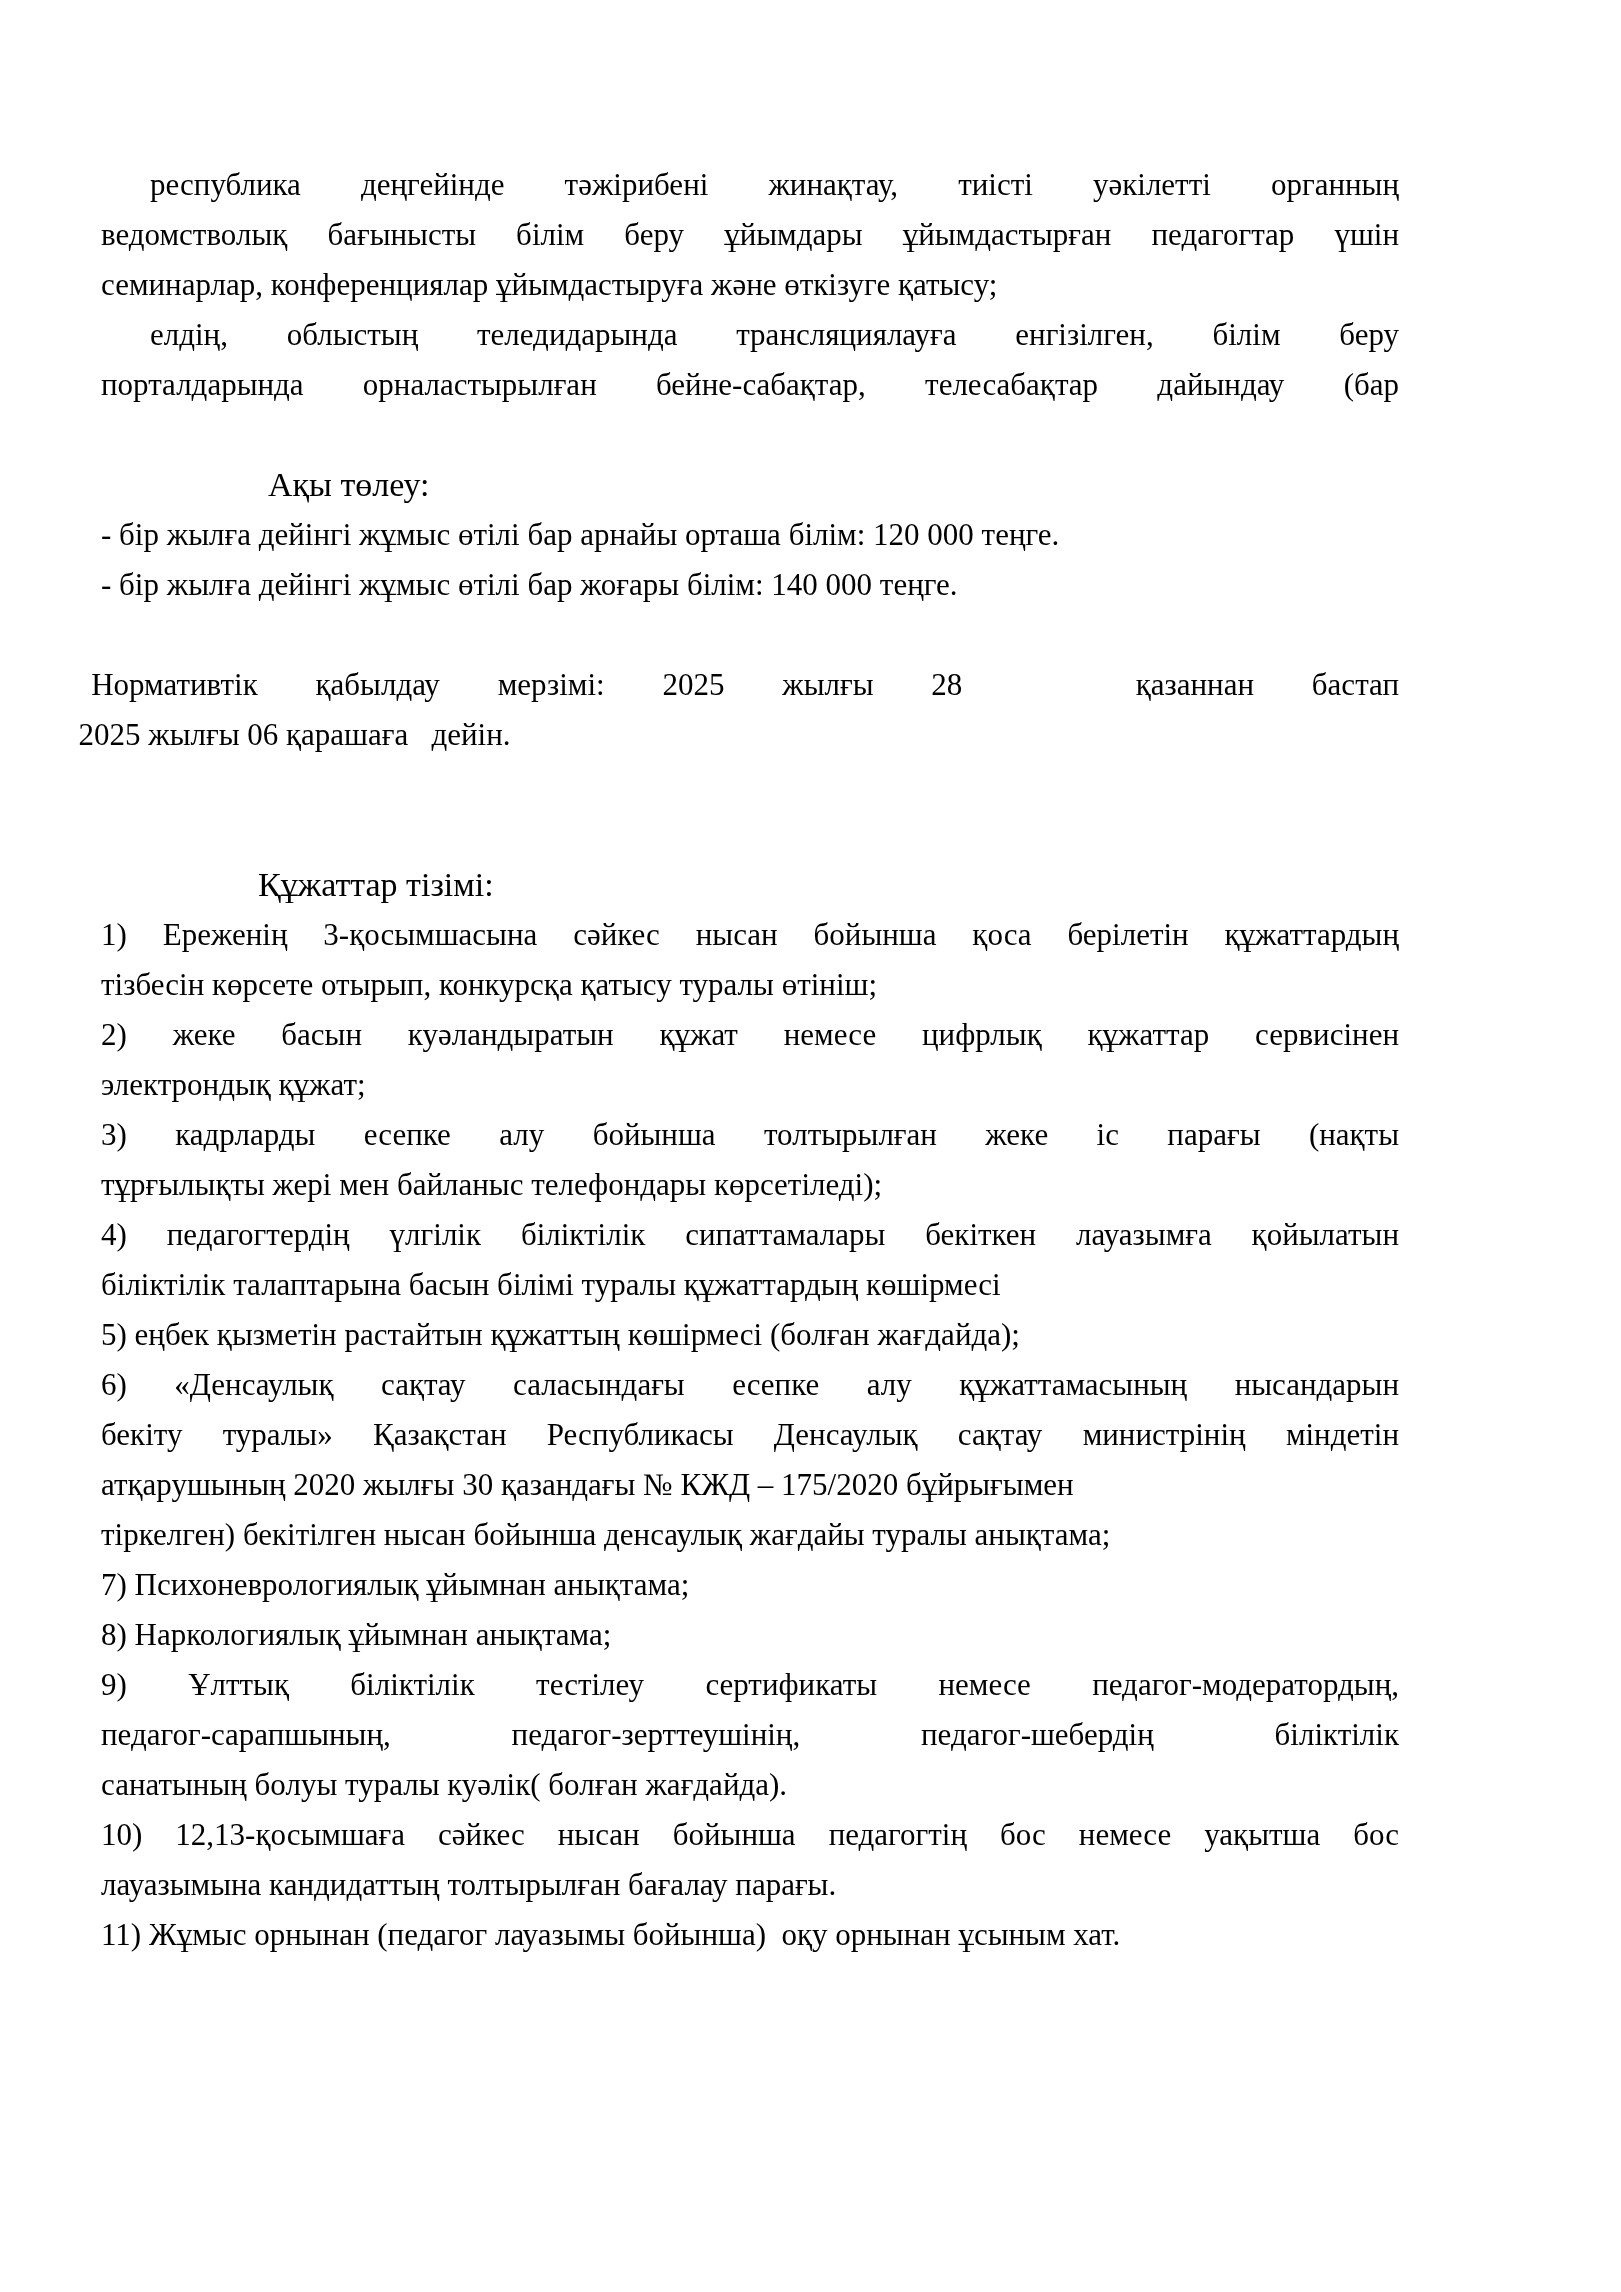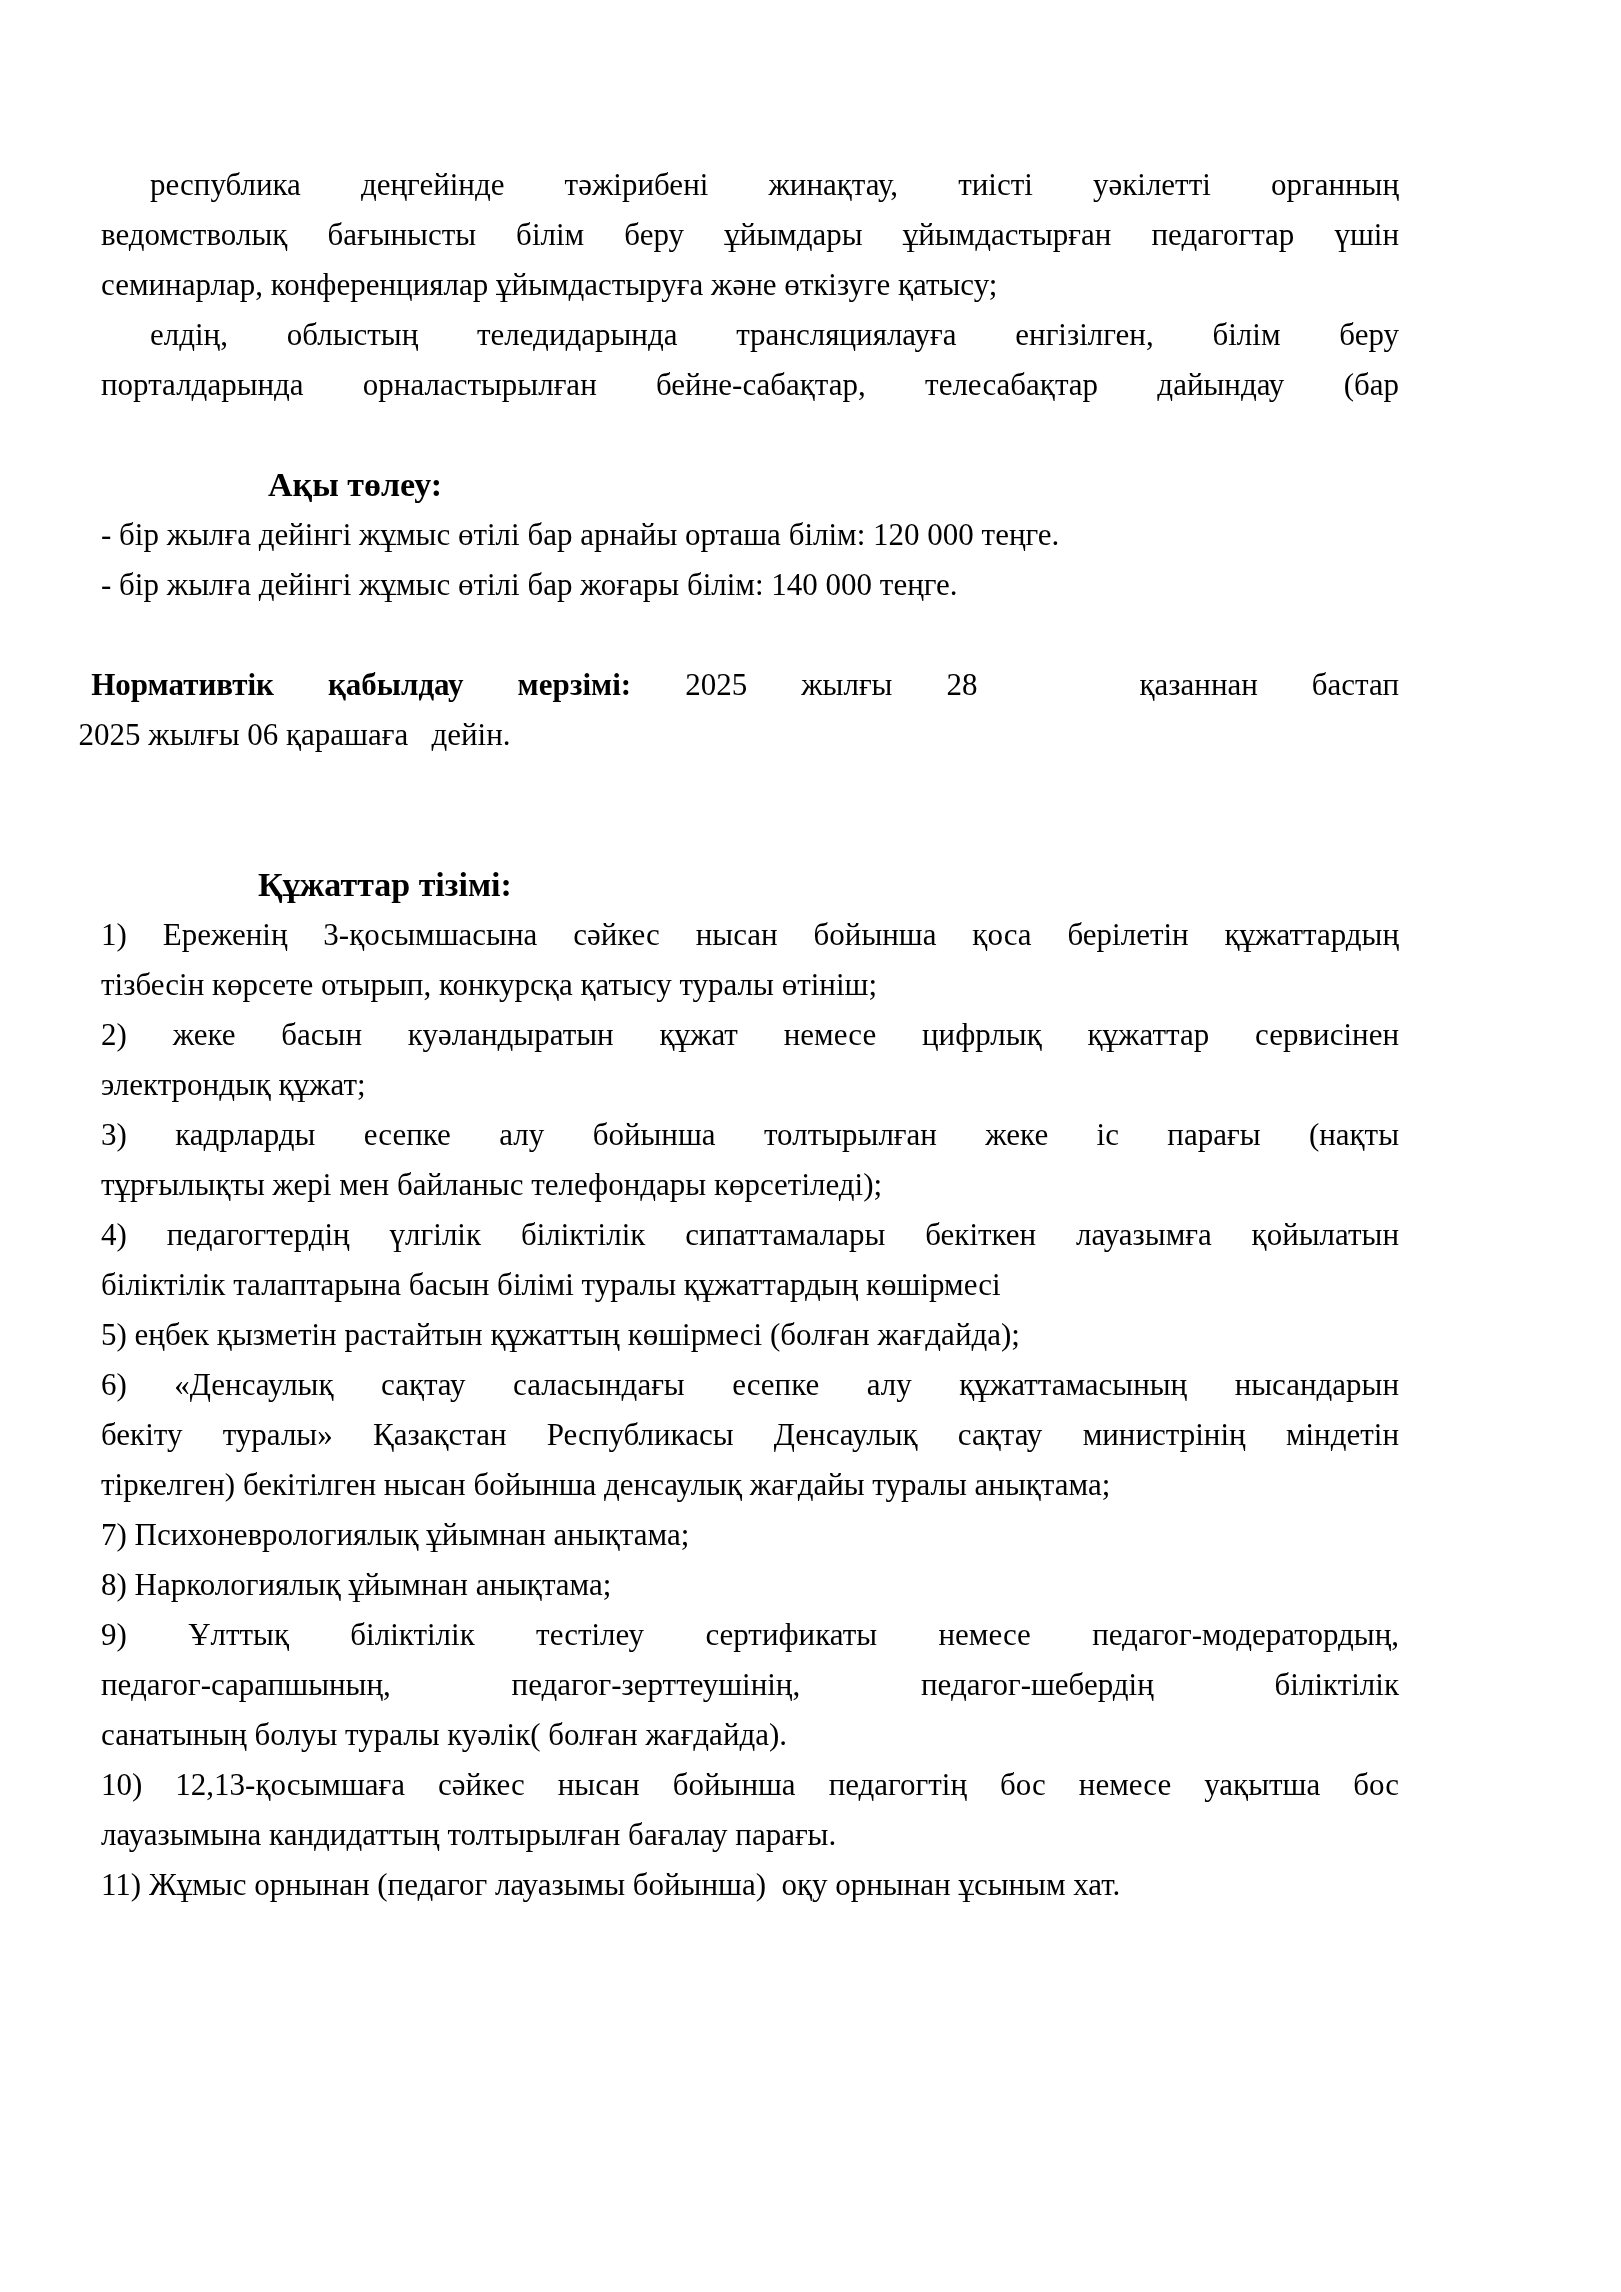--- a/index.html
+++ b/index.html
@@ -21,21 +21,21 @@
     text-align-last: justify;
     white-space: normal;
   }
   .line.last { text-align-last: left; }
   .heading .line {
     font-weight: bold;
     font-size: 34px;
     text-align: left;
     text-align-last: left;
   }
-  .b { font-weight: bold; }
+  .b { font-weight: normal; }
 </style>
 </head>
 <body>
 
 <div class="page">
   <div class="content">
       <div class="block">
         <div class="line" style="text-indent: 49px;"><span>республика деңгейінде тәжірибені жинақтау, тиісті уәкілетті органның</span></div>
         <div class="line"><span>ведомстволық бағынысты білім беру ұйымдары ұйымдастырған педагогтар үшін</span></div>
         <div class="line last"><span>семинарлар, конференциялар ұйымдастыруға және өткізуге қатысу;</span></div>
@@ -75,20 +75,21 @@
       <div class="block">
         <div class="line"><span>4) педагогтердің үлгілік біліктілік сипаттамалары бекіткен лауазымға қойылатын</span></div>
         <div class="line last"><span>біліктілік талаптарына басын білімі туралы құжаттардың көшірмесі</span></div>
       </div>
       <div class="block">
         <div class="line last"><span>5) еңбек қызметін растайтын құжаттың көшірмесі (болған жағдайда);</span></div>
       </div>
       <div class="block">
         <div class="line"><span>6) «Денсаулық сақтау саласындағы есепке алу құжаттамасының нысандарын</span></div>
         <div class="line"><span>бекіту туралы» Қазақстан Республикасы Денсаулық сақтау министрінің міндетін</span></div>
+        <div class="line last"><span>атқарушының 2020 жылғы 30 қазандағы № КЖД – 175/2020 бұйрығымен</span></div>
       </div>
       <div class="block">
         <div class="line last"><span>тіркелген) бекітілген нысан бойынша денсаулық жағдайы туралы анықтама;</span></div>
       </div>
       <div class="block">
         <div class="line last"><span>7) Психоневрологиялық ұйымнан анықтама;</span></div>
       </div>
       <div class="block">
         <div class="line last"><span>8) Наркологиялық ұйымнан анықтама;</span></div>
       </div>

